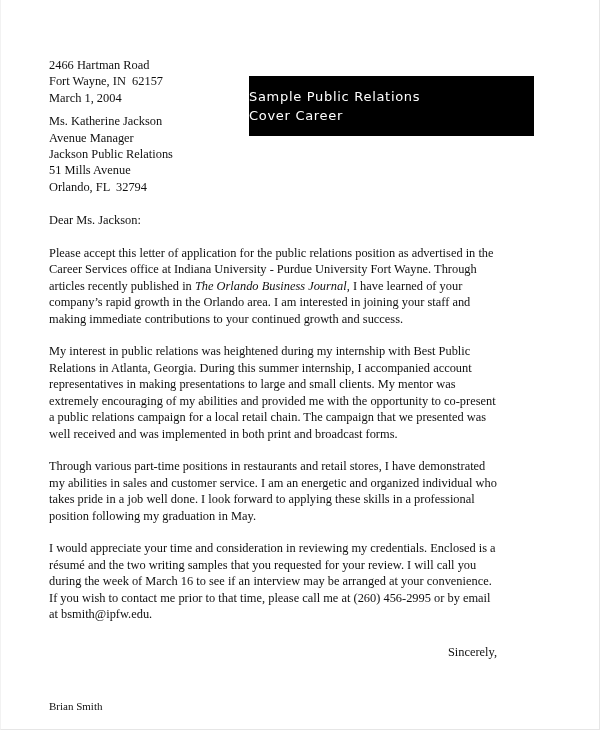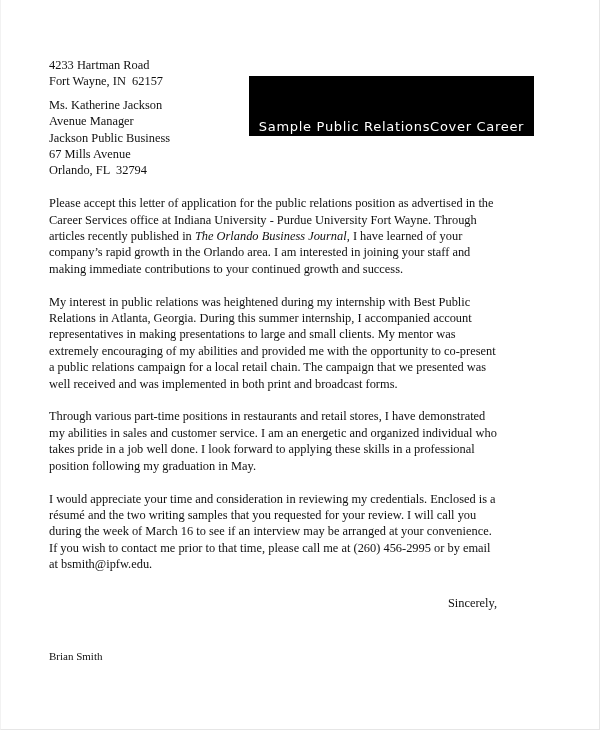--- a/index.html
+++ b/index.html
@@ -63,22 +63,22 @@
     margin-top: 37px;
   }
   .title-banner {
     position: absolute;
     left: 248px;
     top: 76px;
     width: 285px;
     height: 60px;
     background: #000000;
     display: flex;
-    flex-direction: row;
-    align-items: flex-end;
+    flex-direction: column;
+    align-items: flex-start;
     justify-content: center;
     font-family: "DejaVu Sans", "Liberation Sans", sans-serif;
   }
   .title-banner .banner-line {
     color: #ffffff;
     font-size: 13px;
     line-height: 19px;
     letter-spacing: 0.7px;
     text-align: center;
     white-space: pre;
@@ -90,32 +90,34 @@
 <div class="page">
 
   <div class="title-banner">
     <div class="banner-line">Sample Public Relations</div>
     <div class="banner-line">Cover Career</div>
   </div>
 
   <div class="letter-body">
 
     <div class="sender-block">
-      <div>4233 Hartman Road</div>
+      <div>2466 Hartman Road</div>
       <div>Fort Wayne, IN  62157</div>
+      <div>March 1, 2004</div>
     </div>
 
     <div class="recipient-block">
       <div>Ms. Katherine Jackson</div>
       <div>Avenue Manager</div>
-      <div>Jackson Public Business</div>
-      <div>67 Mills Avenue</div>
+      <div>Jackson Public Relations</div>
+      <div>51 Mills Avenue</div>
       <div>Orlando, FL  32794</div>
     </div>
 
+    <div class="salutation">Dear Ms. Jackson:</div>
 
     <p class="para"><span>Please accept this letter of application for the public relations position as advertised in the Career Services office at Indiana University - Purdue University Fort Wayne.  Through articles recently published in </span><em>The Orlando Business Journal</em><span>, I have learned of your company’s rapid growth in the Orlando area.  I am interested in joining your staff and making immediate contributions to your continued growth and success.</span></p>
 
     <p class="para">My interest in public relations was heightened during my internship with Best Public Relations in Atlanta, Georgia. During this summer internship, I accompanied account representatives in making presentations to large and small clients. My mentor was extremely encouraging of my abilities and provided me with the opportunity to co-present a public relations campaign for a local retail chain. The campaign that we presented was well received and was implemented in both print and broadcast forms.</p>
 
     <p class="para">Through various part-time positions in restaurants and retail stores, I have demonstrated my abilities in sales and customer service. I am an energetic and organized individual who takes pride in a job well done. I look forward to applying these skills in a professional position following my graduation in May.</p>
 
     <p class="para">I would appreciate your time and consideration in reviewing my credentials. Enclosed is a résumé and the two writing samples that you requested for your review. I will call you during the week of March 16 to see if an interview may be arranged at your convenience. If you wish to contact me prior to that time, please call me at (260) 456-2995 or by email at bsmith@ipfw.edu.</p>
 
     <div class="closing">Sincerely,</div>

